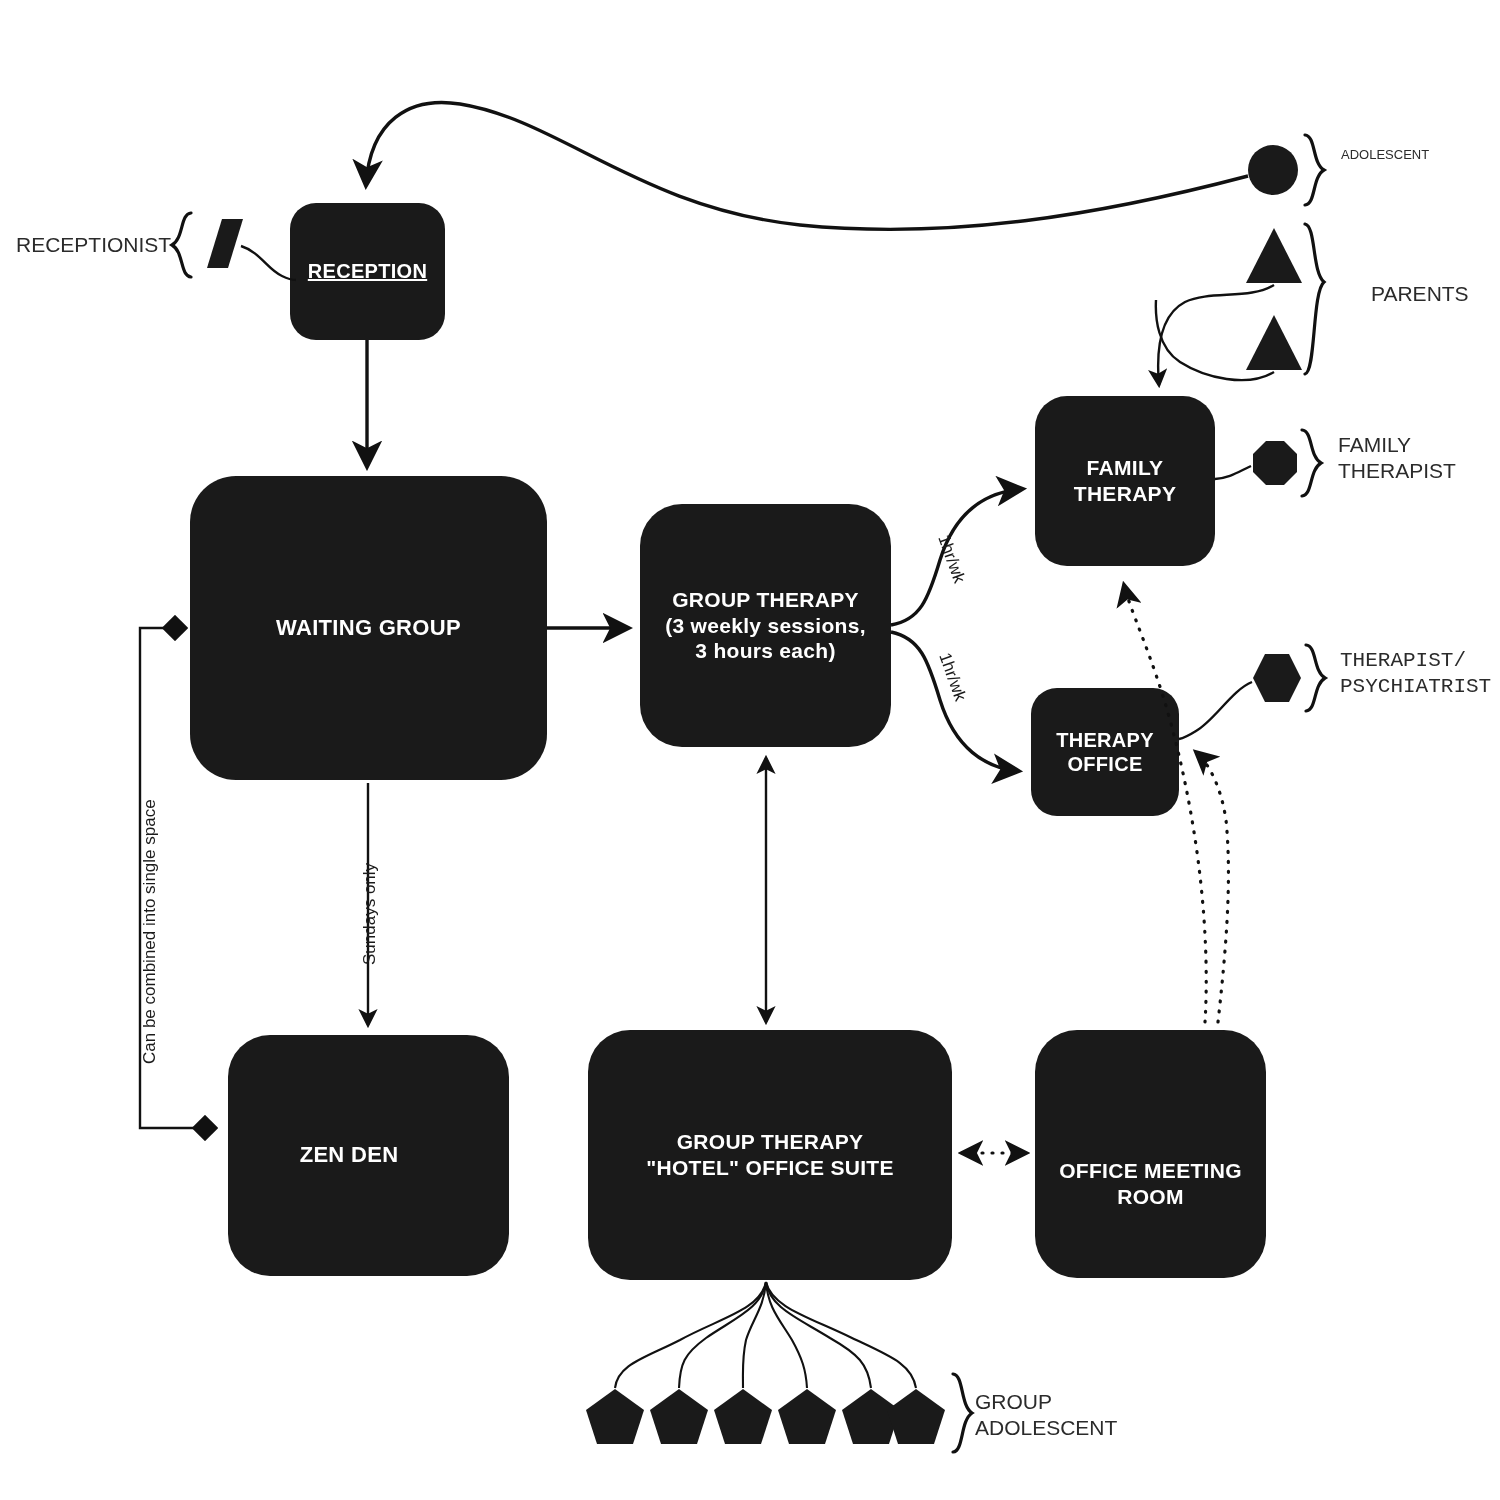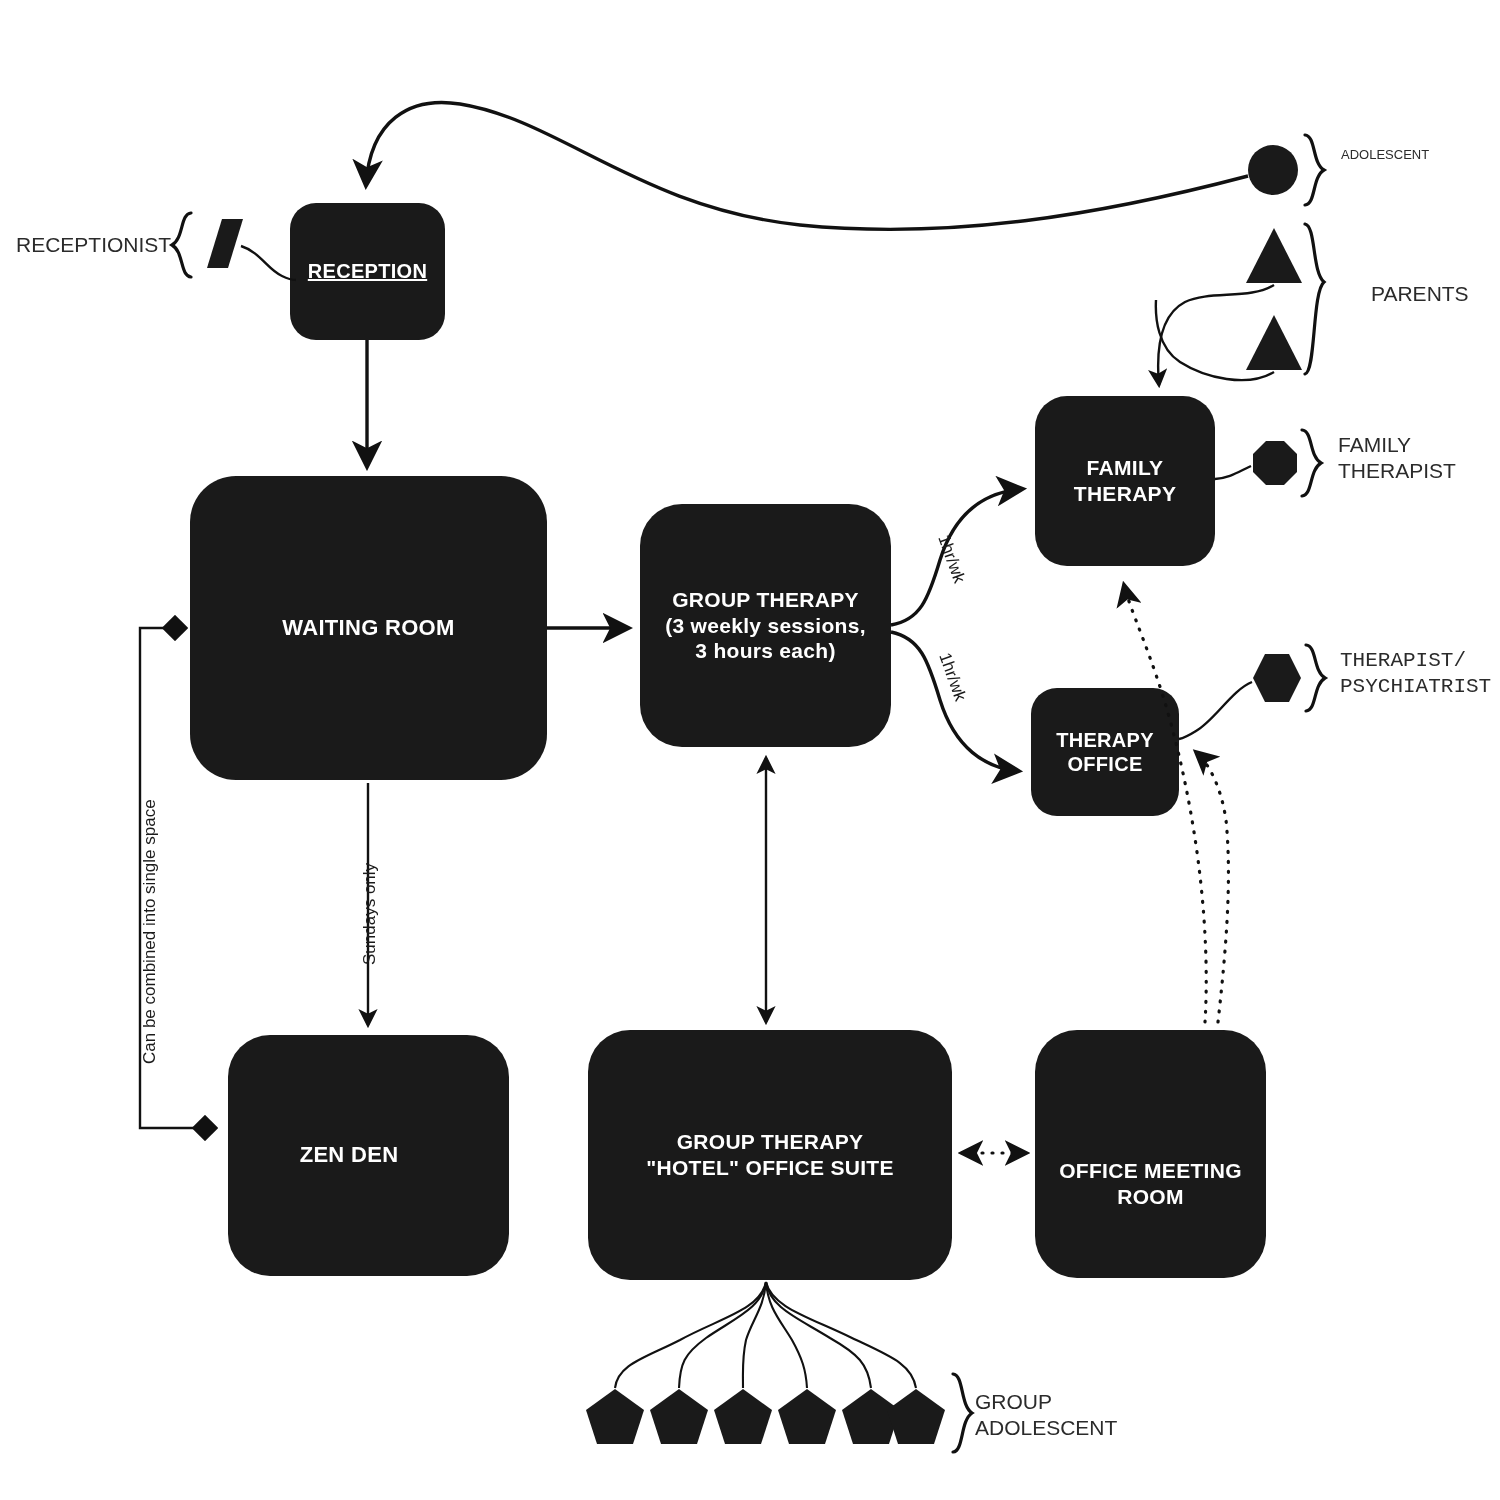--- a/index.html
+++ b/index.html
@@ -128,21 +128,21 @@
 
       <path d="M1302,430 C1313,431 1309,456 1321,463 C1309,470 1313,495 1302,496"></path>
 
       <path d="M1306,645 C1317,646 1313,671 1325,678 C1313,685 1317,710 1306,711"></path>
 
       <path d="M953,1374 C964,1375 960,1405 972,1413 C960,1421 964,1451 953,1452"></path>
     </g>
   </svg>
 
   <div class="nodeLabel" style="left:290px;top:203px;width:155px;height:137px;font-size:20px;text-decoration:underline;">RECEPTION</div>
-  <div class="nodeLabel" style="left:190px;top:476px;width:357px;height:304px;font-size:22px;">WAITING ROOM</div>
+  <div class="nodeLabel" style="left:190px;top:476px;width:357px;height:304px;font-size:22px;">WAITING GROUP</div>
   <div class="nodeLabel" style="left:228px;top:1035px;width:242px;height:241px;font-size:22px;">ZEN DEN</div>
   <div class="nodeLabel" style="left:640px;top:504px;width:251px;height:243px;font-size:21px;white-space:pre-line;">GROUP THERAPY
 (3 weekly sessions,
 3 hours each)</div>
   <div class="nodeLabel" style="left:588px;top:1030px;width:364px;height:250px;font-size:21px;white-space:pre-line;">GROUP THERAPY
 "HOTEL" OFFICE SUITE</div>
   <div class="nodeLabel" style="left:1035px;top:396px;width:180px;height:170px;font-size:21px;white-space:pre-line;">FAMILY
 THERAPY</div>
   <div class="nodeLabel" style="left:1031px;top:688px;width:148px;height:128px;font-size:20px;white-space:pre-line;">THERAPY
 OFFICE</div>

